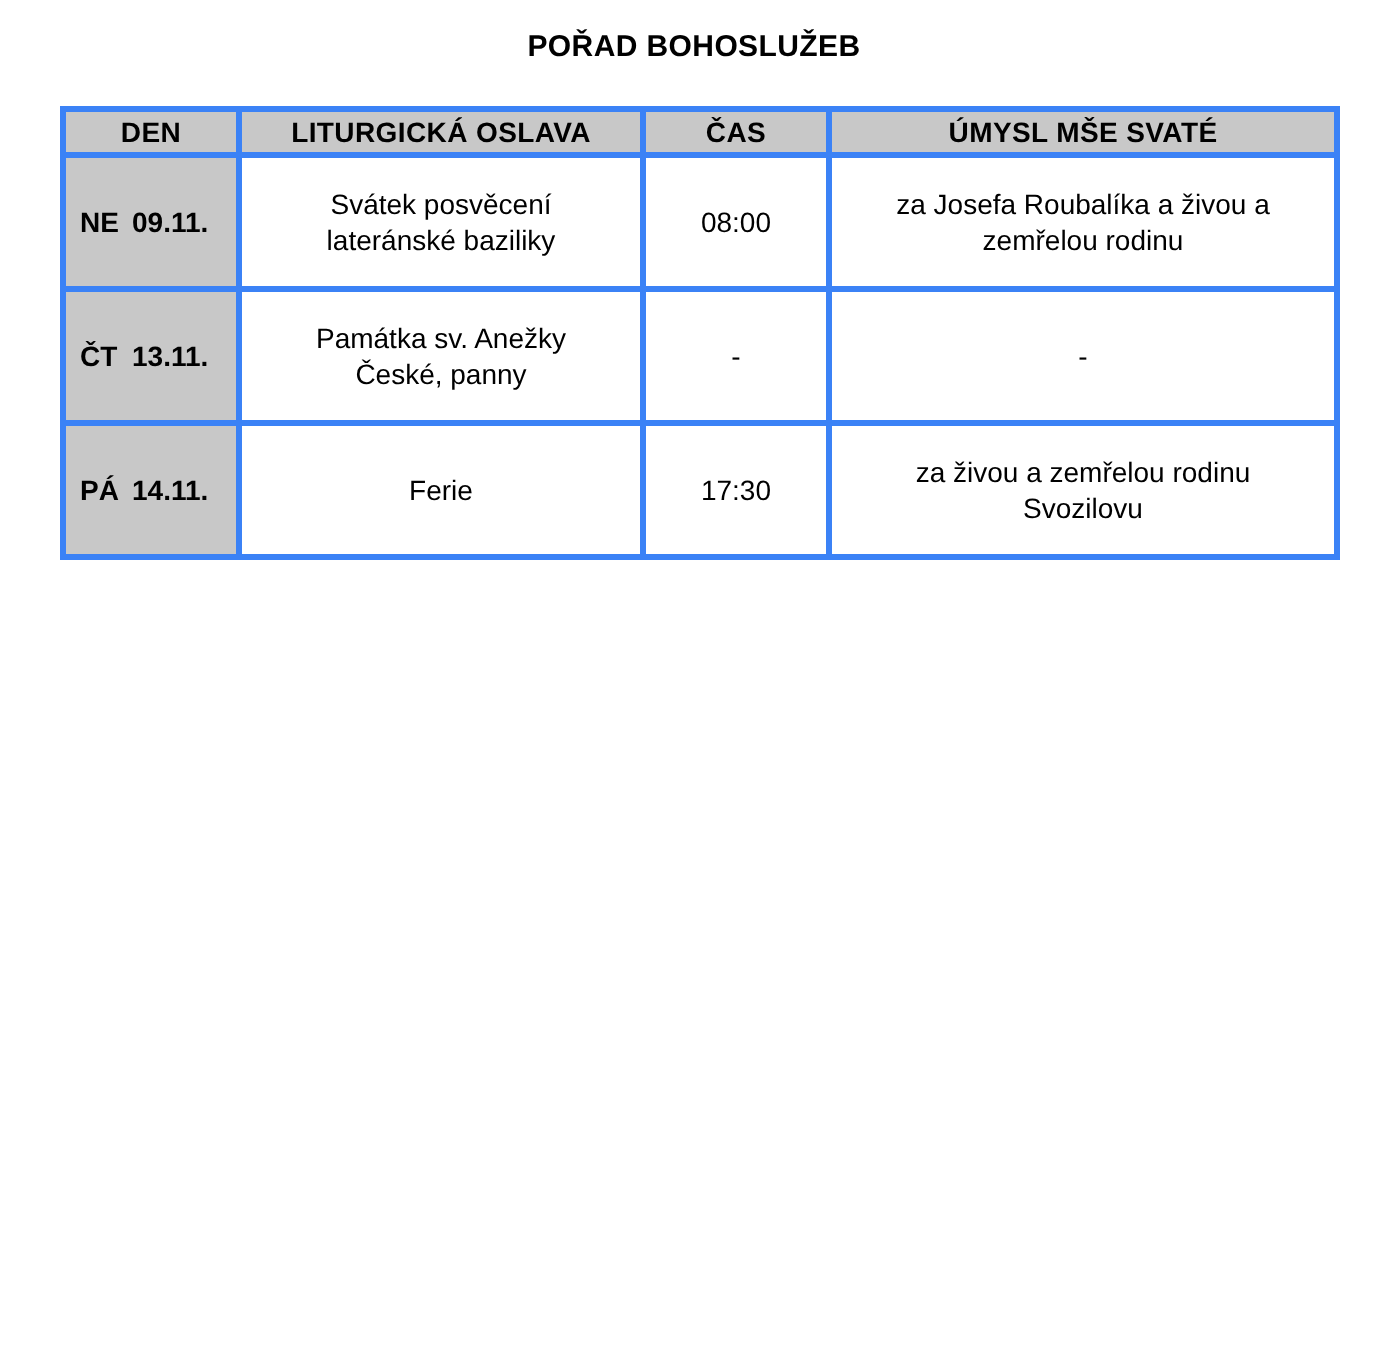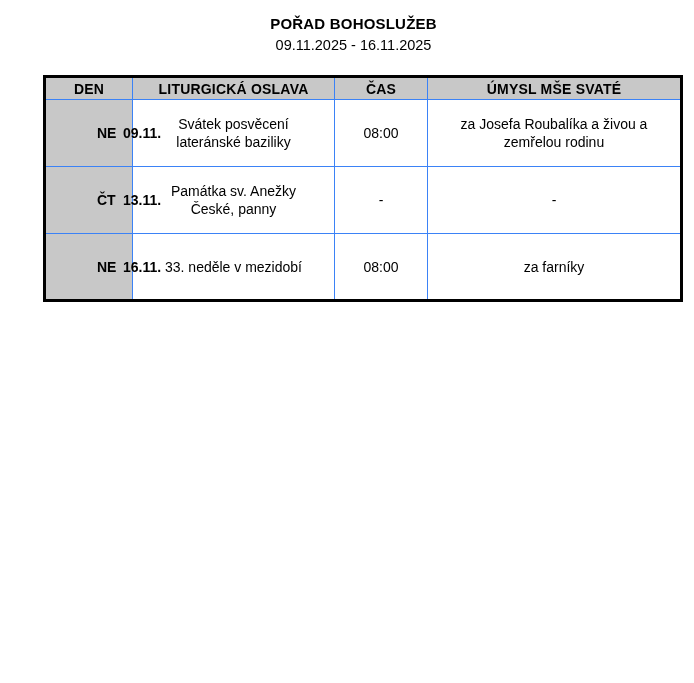--- a/index.html
+++ b/index.html
@@ -8,21 +8,20 @@
     height: 683px;
     background: #ffffff;
     font-family: "Liberation Sans", sans-serif;
     color: #000000;
   }
   .page {
     width: 694px;
     height: 683px;
     padding-top: 13px;
     overflow: hidden;
-    padding-left: 13px;
   }
   .title-block {
     text-align: center;
     line-height: 21px;
   }
   .title-line-1, .title-line-2 {
     font-size: 15px;
     font-weight: bold;
     letter-spacing: 0.2px;
   }
@@ -32,21 +31,21 @@
     margin-top: 1px;
   }
   table.schedule {
     border-collapse: collapse;
     margin: 19px 0 0 30px;
     width: 637px;
     table-layout: fixed;
   }
   table.schedule th,
   table.schedule td {
-    border: 1px solid #3b82f6;
+    border: 3px solid #3b82f6;
     font-size: 14px;
     vertical-align: middle;
   }
   table.schedule {
     border: 3px solid #000000;
   }
   thead th {
     background: #c8c8c8;
     font-size: 13.5px;
     font-weight: bold;
@@ -57,21 +56,20 @@
   tbody tr { height: 67px; }
   td.day-cell {
     background: #c8c8c8;
     font-weight: bold;
     padding-left: 7px;
     white-space: nowrap;
   }
   td.day-cell .day-abbr {
     display: inline-block;
     width: 26px;
-    margin-left: 44px;
   }
   td.celebration-cell,
   td.time-cell,
   td.intention-cell {
     text-align: center;
     white-space: pre-line;
     line-height: 18px;
     padding: 2px 6px;
   }
   col.c-day  { width: 88px; }
@@ -79,21 +77,20 @@
   col.c-time { width: 93px; }
   col.c-int  { width: 254px; }
 </style>
 </head>
 <body>
 
 <div class="page">
 
   <div class="title-block">
     <div class="title-line-1">POŘAD BOHOSLUŽEB</div>
-    <div class="title-line-3">09.11.2025 - 16.11.2025</div>
   </div>
 
   <table class="schedule">
     <colgroup>
       <col class="c-day">
         <col class="c-cel">
         <col class="c-time">
         <col class="c-int">
     </colgroup>
     <thead>
@@ -114,21 +111,22 @@
 zemřelou rodinu</td>
       </tr>
       <tr>
         <td class="day-cell"><span class="day-abbr">ČT</span><span class="day-date">13.11.</span></td>
         <td class="celebration-cell">Památka sv. Anežky
 České, panny</td>
         <td class="time-cell">-</td>
         <td class="intention-cell">-</td>
       </tr>
       <tr>
-        <td class="day-cell"><span class="day-abbr">NE</span><span class="day-date">16.11.</span></td>
-        <td class="celebration-cell">33. neděle v mezidobí</td>
-        <td class="time-cell">08:00</td>
-        <td class="intention-cell">za farníky</td>
+        <td class="day-cell"><span class="day-abbr">PÁ</span><span class="day-date">14.11.</span></td>
+        <td class="celebration-cell">Ferie</td>
+        <td class="time-cell">17:30</td>
+        <td class="intention-cell">za živou a zemřelou rodinu
+Svozilovu</td>
       </tr>
     </tbody>
   </table>
 
 </div>
 
 </body></html>

